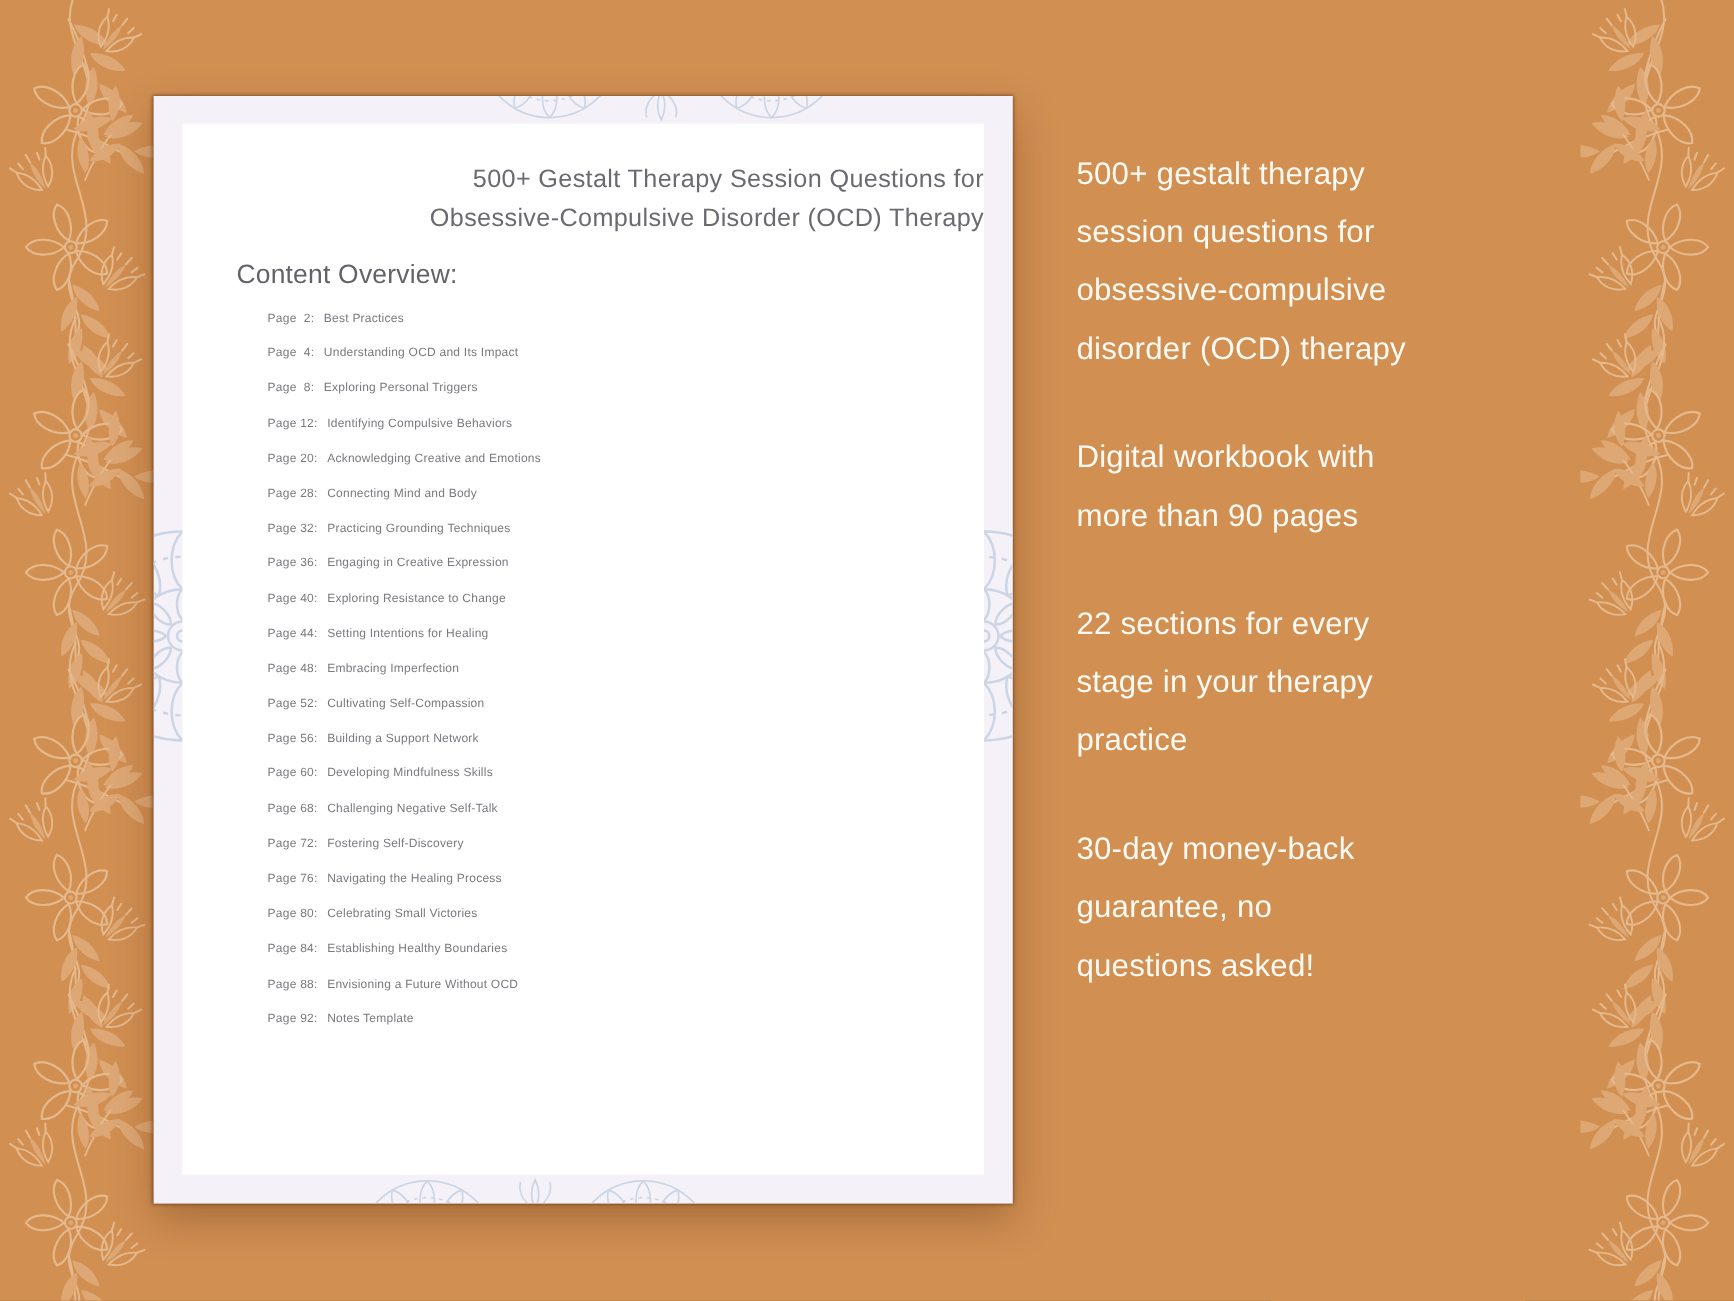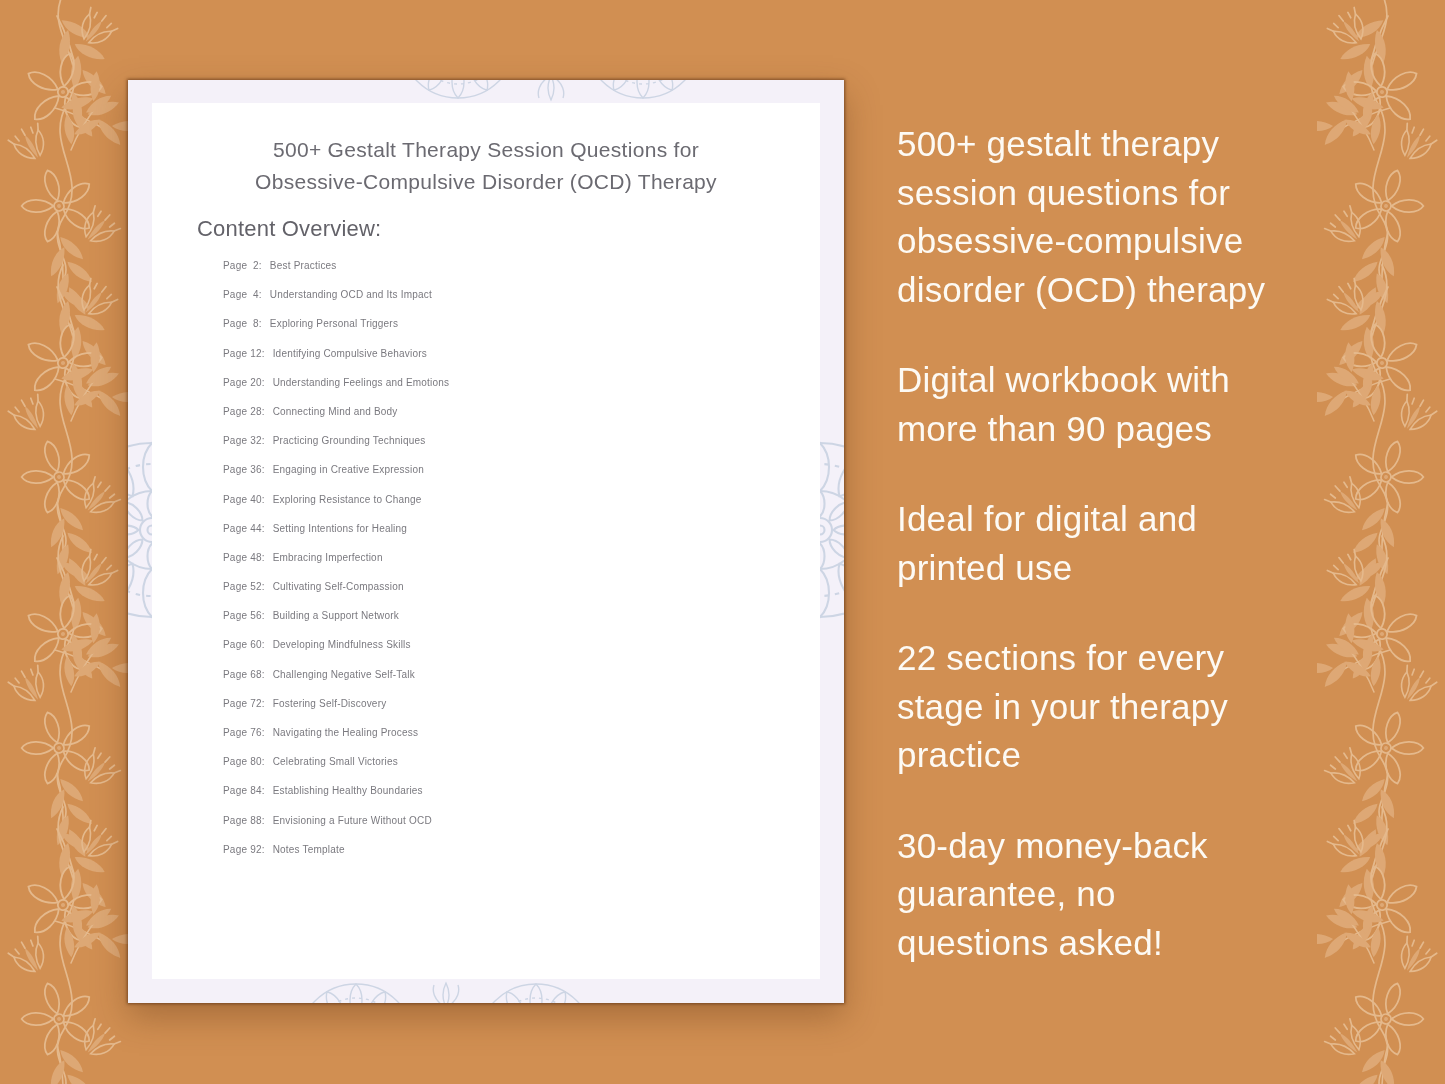--- a/index.html
+++ b/index.html
@@ -21,37 +21,37 @@
     position:absolute;left:128px;top:80px;width:716px;height:923px;
     background:var(--mat,#f4f1f9);overflow:hidden;
     box-shadow:0 0 3px 1px rgba(99,55,21,.75), 0 14px 32px rgba(99,55,21,.38);
   }
   .mandalas{position:absolute;left:0;top:0;z-index:1;fill:none;stroke:var(--mandala,#cdd5e4);stroke-width:1.4;}
   .page{
     position:absolute;left:24px;top:23px;width:668px;height:876px;z-index:2;
     background:var(--page,#ffffff);
   }
   .doc-title{
-    margin-top:31px;text-align:center;white-space:pre-line;
+    margin-top:31px;text-align:right;white-space:pre-line;
     font-size:21px;line-height:32px;letter-spacing:.3px;
     color:var(--title-text,#6b6a71);
   }
   .overview{
     margin:21px 0 0 45px;font-size:22px;line-height:20px;
     color:var(--overview-text,#636269);letter-spacing:.2px;
   }
   .toc{margin:12px 0 0 71px;}
   .toc-row{white-space:pre;line-height:29.2px;height:29.2px;font-size:10px;
     color:var(--list-text,#7a797f);letter-spacing:.2px;}
   .toc-title{margin-left:8px;}
   
   .panel{position:absolute;left:897px;top:120px;width:450px;}
   .panel p{
     margin:0 0 42px 0;white-space:pre-line;
-    font-size:35px;line-height:48.5px;letter-spacing:.2px;
+    font-size:26px;line-height:48.5px;letter-spacing:.2px;
     color:var(--panel-text,#fdfaf4);
   }
   .defs{position:absolute;width:0;height:0;}
 </style>
 </head>
 <body>
 
 <div class="stage">
 
   <svg class="defs" aria-hidden="true">
@@ -161,21 +161,21 @@
     </svg>
     <div class="page">
       <div class="doc-title">500+ Gestalt Therapy Session Questions for
 Obsessive-Compulsive Disorder (OCD) Therapy</div>
       <div class="overview">Content Overview:</div>
       <div class="toc">
           <div class="toc-row"><span class="toc-num">Page  2:</span><span class="toc-title">Best Practices</span></div>
           <div class="toc-row"><span class="toc-num">Page  4:</span><span class="toc-title">Understanding OCD and Its Impact</span></div>
           <div class="toc-row"><span class="toc-num">Page  8:</span><span class="toc-title">Exploring Personal Triggers</span></div>
           <div class="toc-row"><span class="toc-num">Page 12:</span><span class="toc-title">Identifying Compulsive Behaviors</span></div>
-          <div class="toc-row"><span class="toc-num">Page 20:</span><span class="toc-title">Understanding Feelings and Emotions</span></div>
+          <div class="toc-row"><span class="toc-num">Page 20:</span><span class="toc-title">Acknowledging Creative and Emotions</span></div>
           <div class="toc-row"><span class="toc-num">Page 28:</span><span class="toc-title">Connecting Mind and Body</span></div>
           <div class="toc-row"><span class="toc-num">Page 32:</span><span class="toc-title">Practicing Grounding Techniques</span></div>
           <div class="toc-row"><span class="toc-num">Page 36:</span><span class="toc-title">Engaging in Creative Expression</span></div>
           <div class="toc-row"><span class="toc-num">Page 40:</span><span class="toc-title">Exploring Resistance to Change</span></div>
           <div class="toc-row"><span class="toc-num">Page 44:</span><span class="toc-title">Setting Intentions for Healing</span></div>
           <div class="toc-row"><span class="toc-num">Page 48:</span><span class="toc-title">Embracing Imperfection</span></div>
           <div class="toc-row"><span class="toc-num">Page 52:</span><span class="toc-title">Cultivating Self-Compassion</span></div>
           <div class="toc-row"><span class="toc-num">Page 56:</span><span class="toc-title">Building a Support Network</span></div>
           <div class="toc-row"><span class="toc-num">Page 60:</span><span class="toc-title">Developing Mindfulness Skills</span></div>
           <div class="toc-row"><span class="toc-num">Page 68:</span><span class="toc-title">Challenging Negative Self-Talk</span></div>
@@ -189,22 +189,20 @@
     </div>
   </div>
 
   <div class="panel">
     <p>500+ gestalt therapy
 session questions for
 obsessive-compulsive
 disorder (OCD) therapy</p>
     <p>Digital workbook with
 more than 90 pages</p>
-    <p>Ideal for digital and
-printed use</p>
     <p>22 sections for every
 stage in your therapy
 practice</p>
     <p>30-day money-back
 guarantee, no
 questions asked!</p>
   </div>
 
 </div>
 

